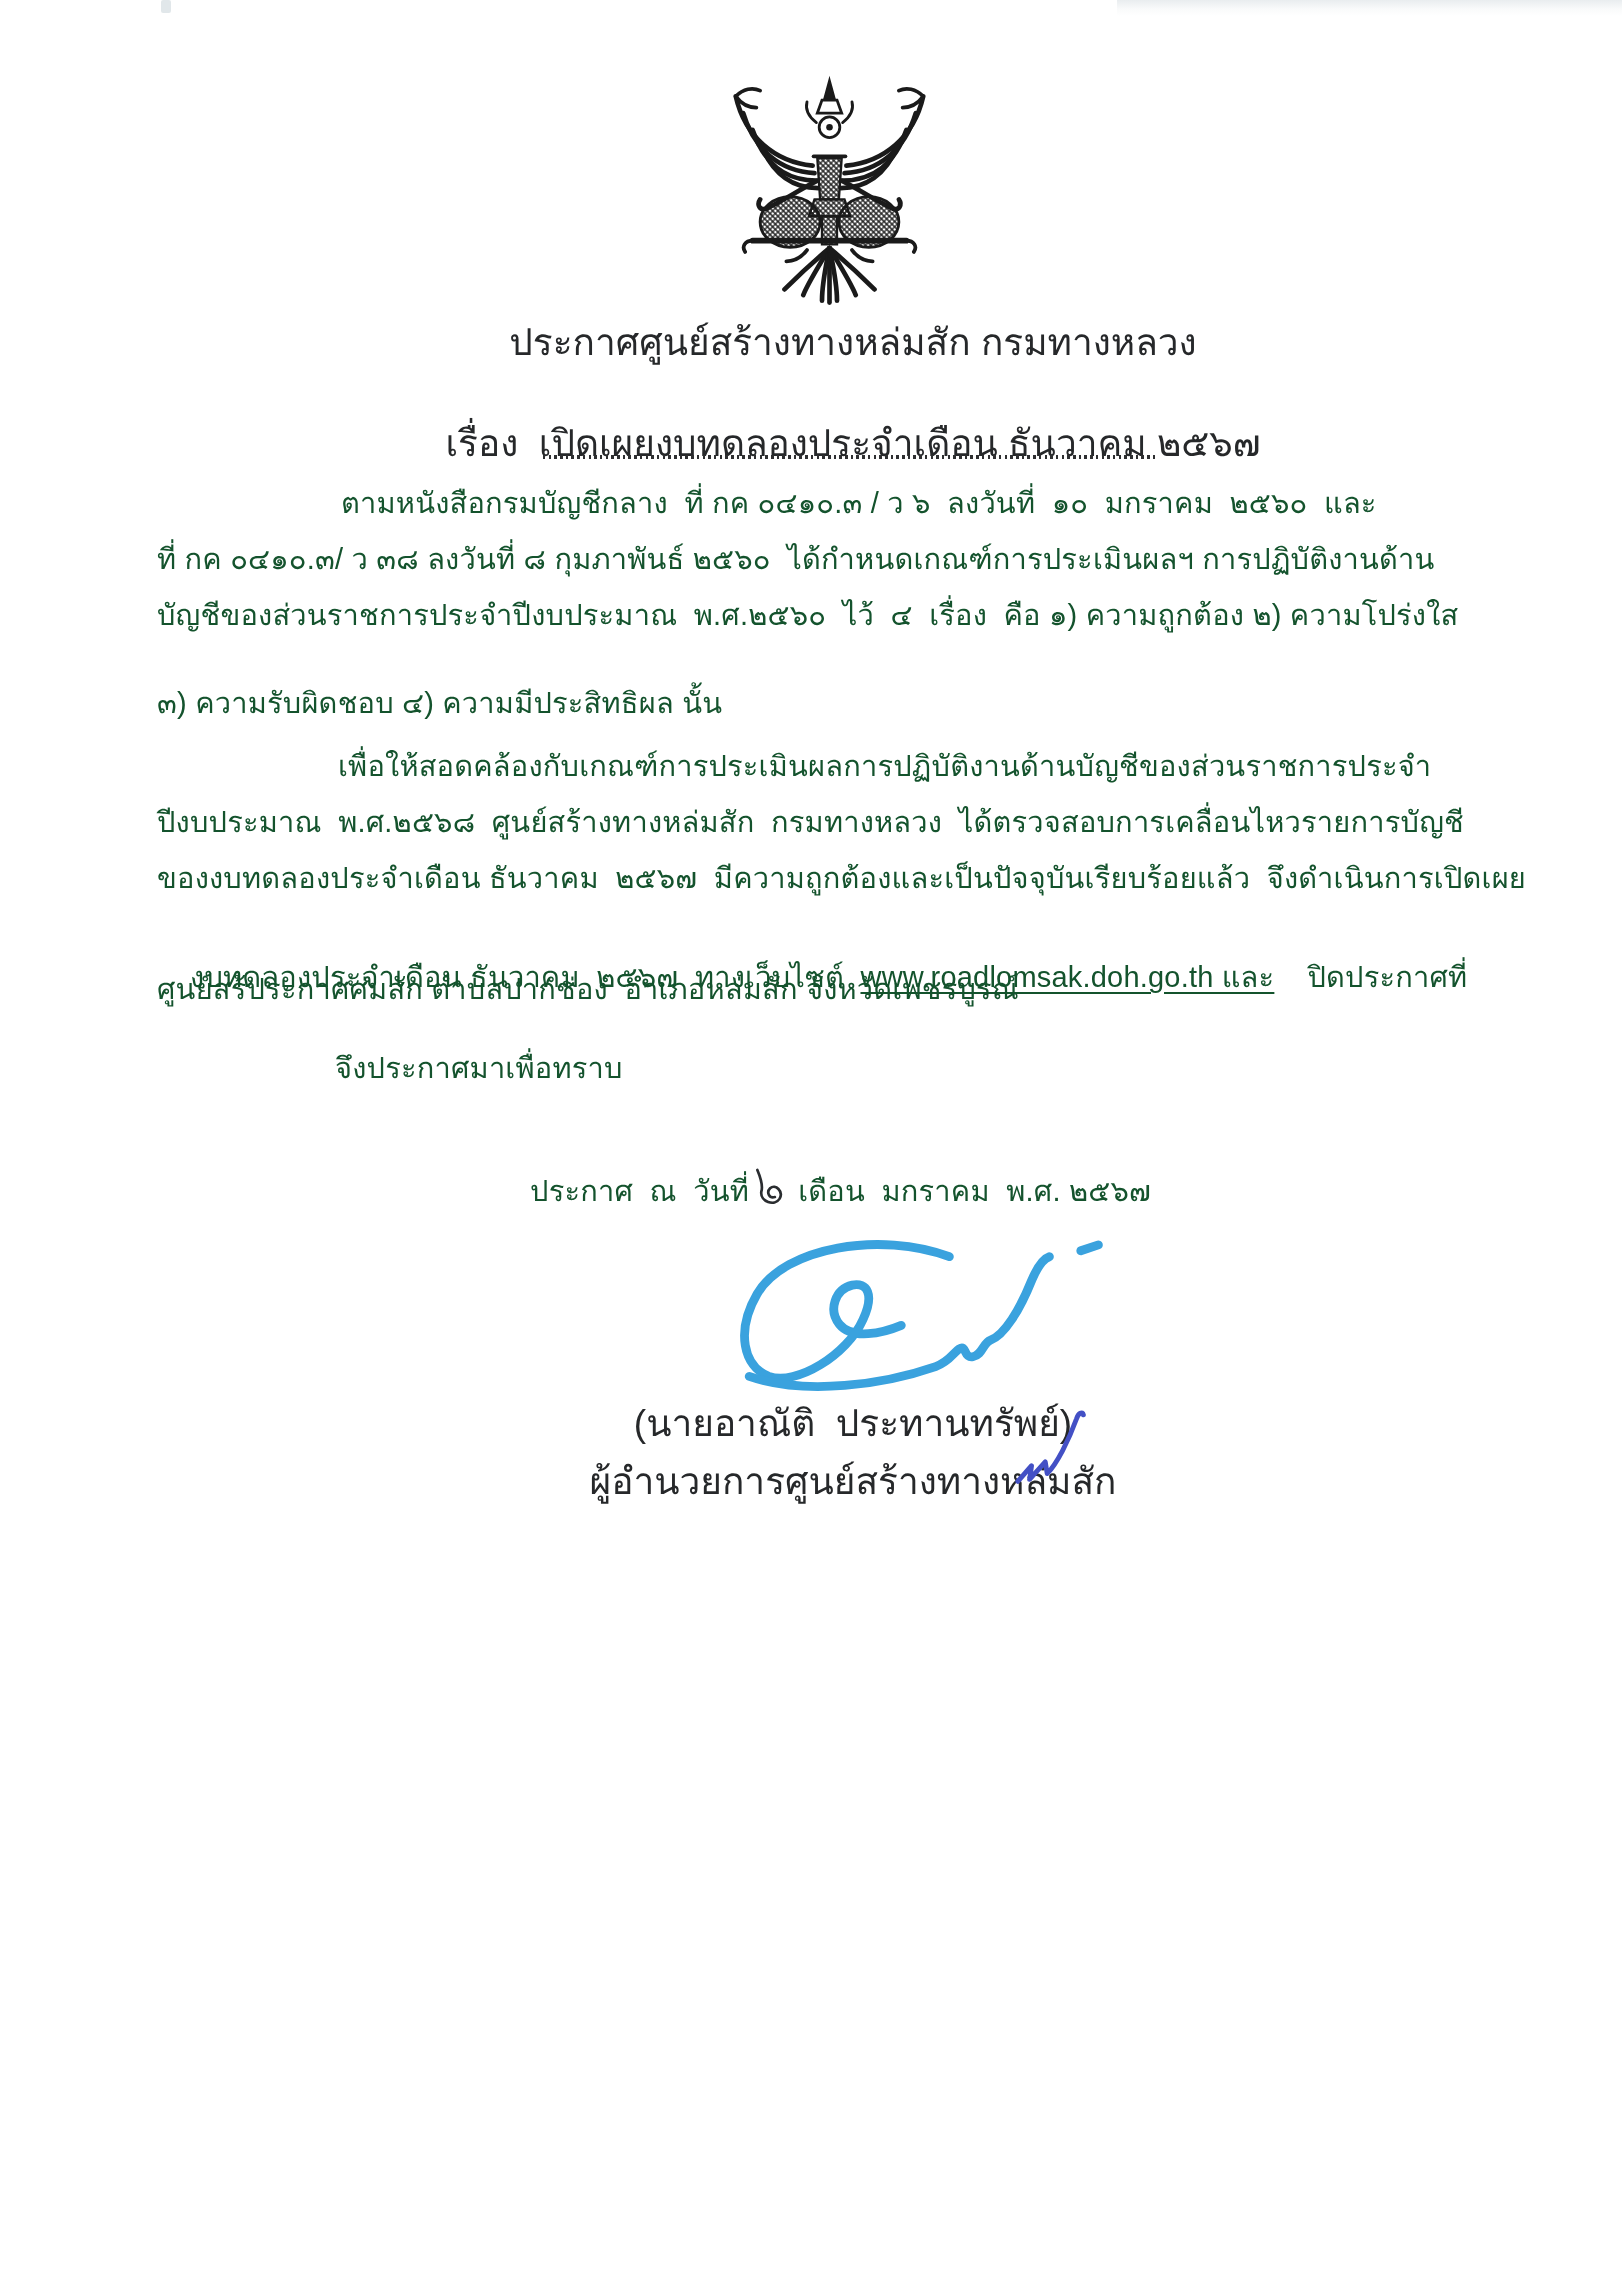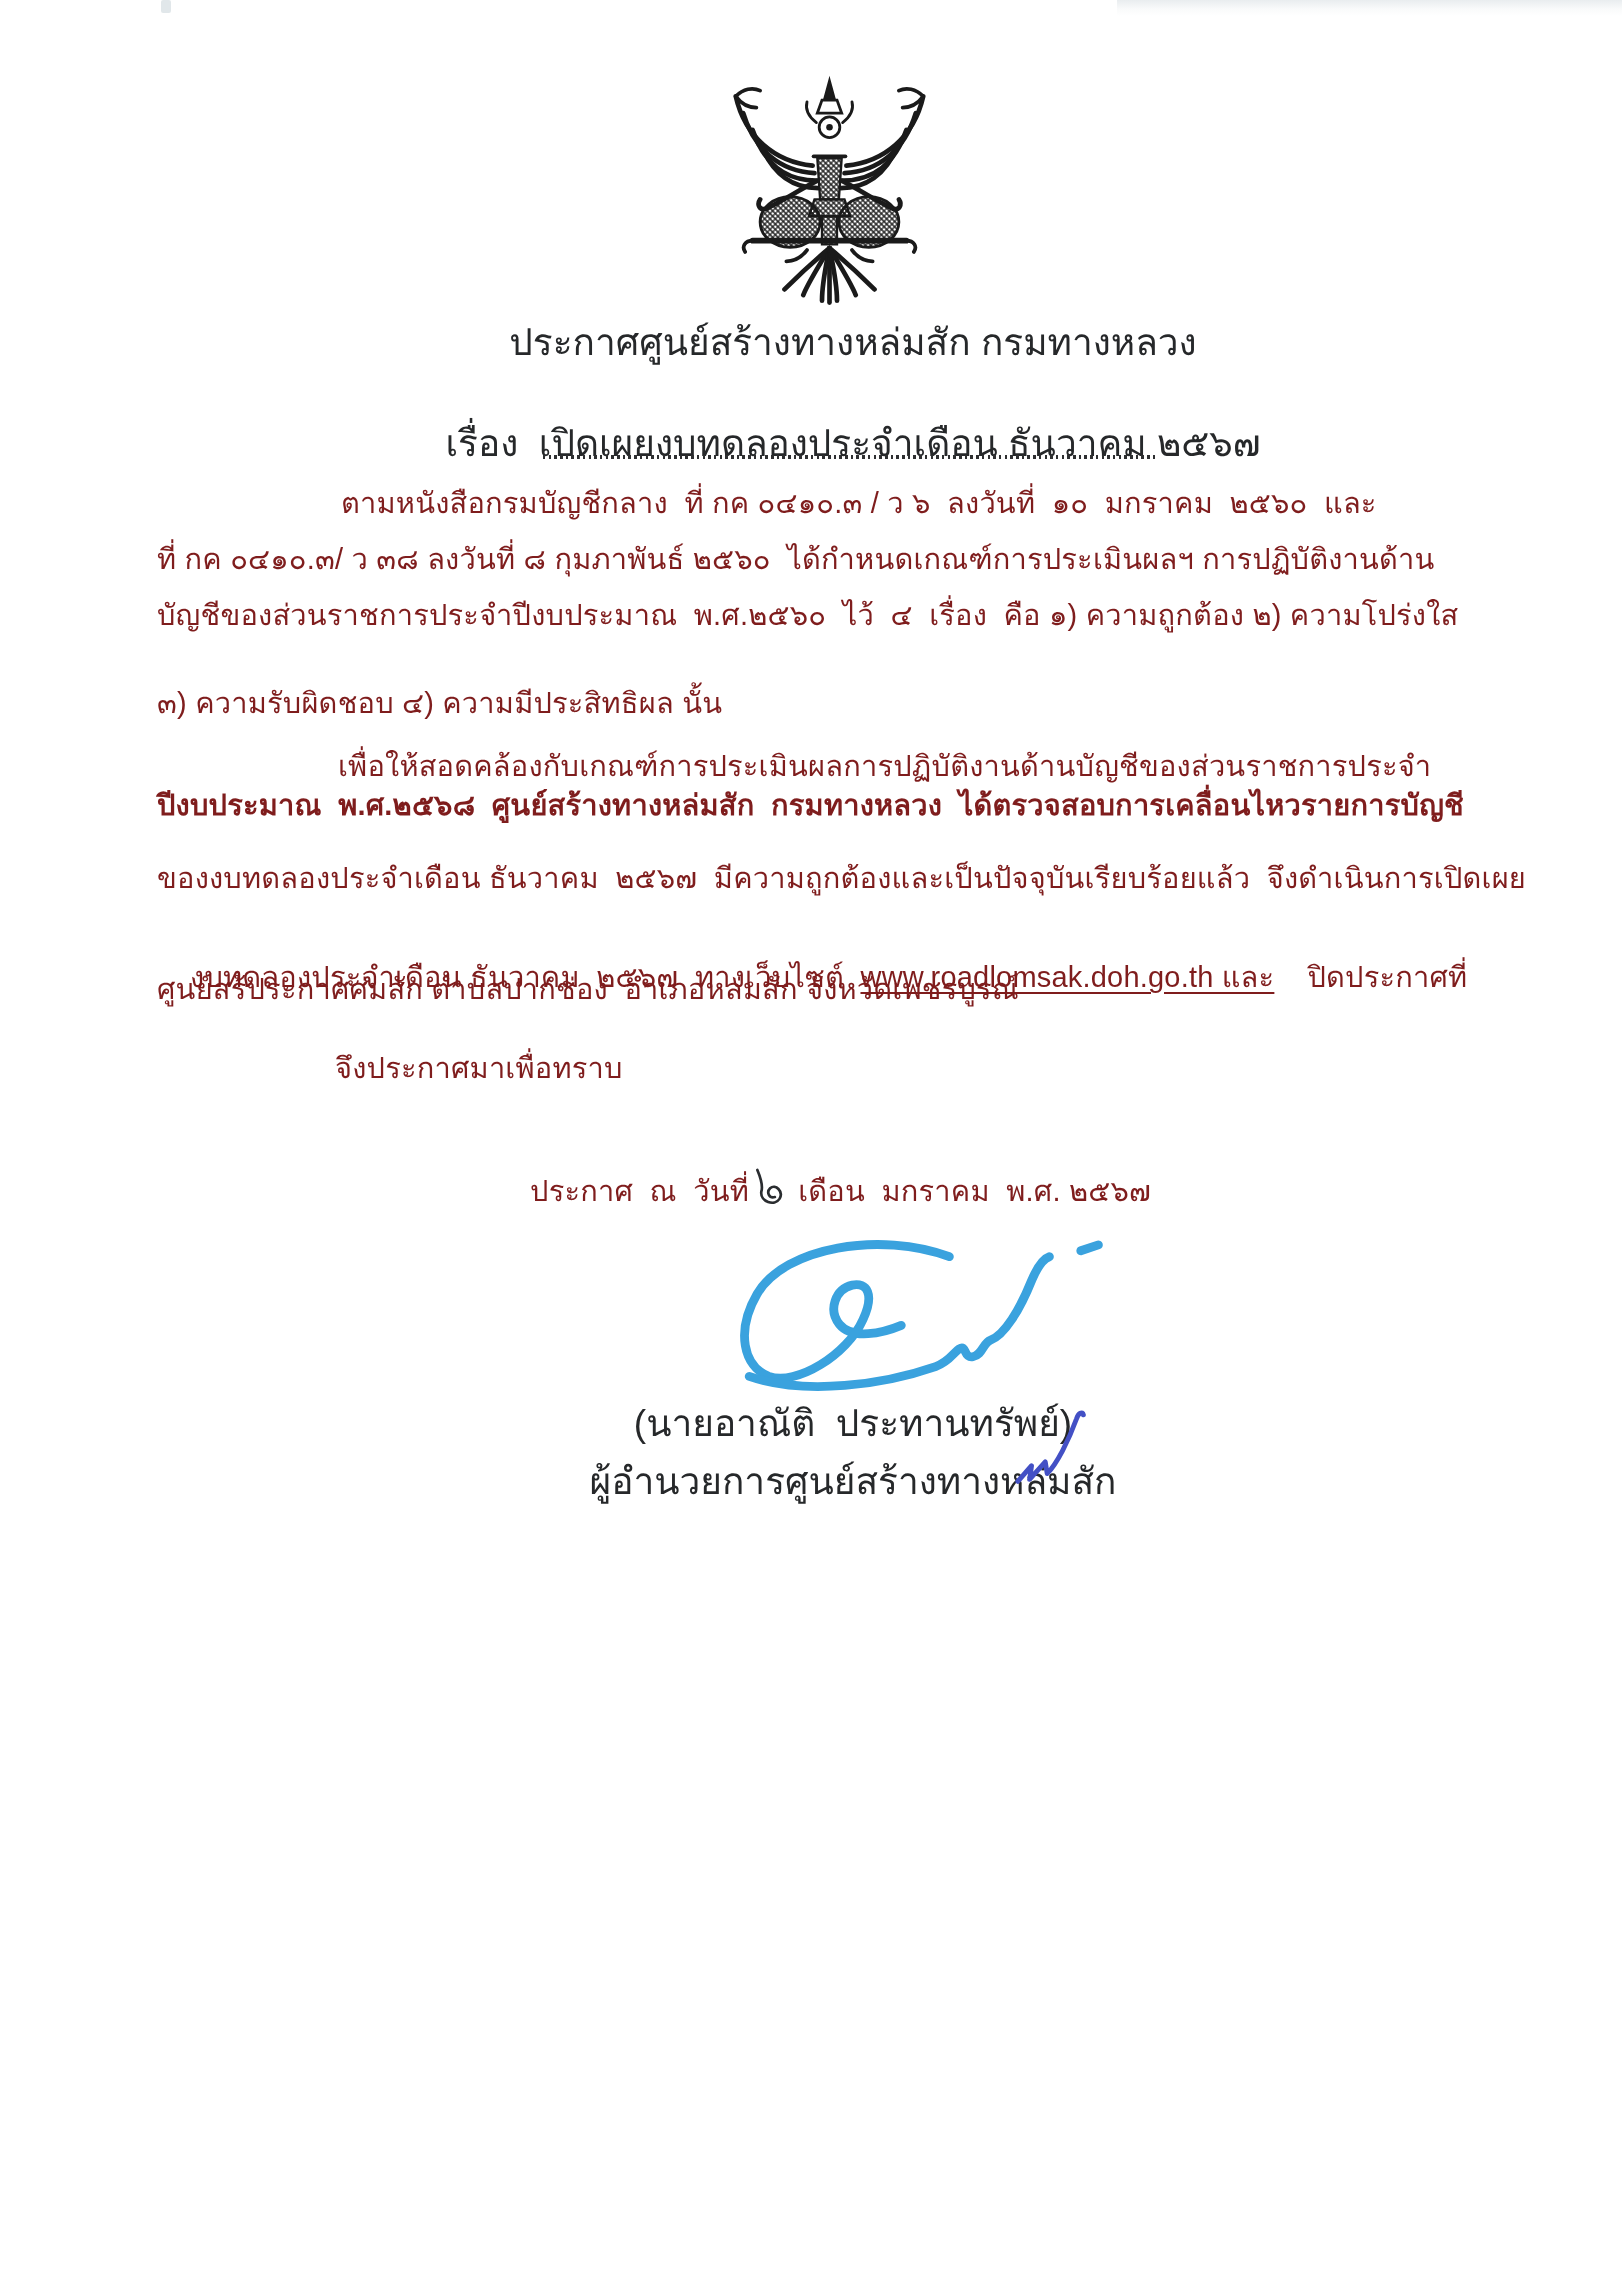--- a/index.html
+++ b/index.html
@@ -9,21 +9,21 @@
     background:#ffffff;
     overflow:hidden;
     font-family:"Liberation Sans","DejaVu Sans",sans-serif;
     color:#26282a;
   }
   .line{
     position:absolute;
     font-size:29px;
     line-height:43px;
     white-space:pre;
-    color:#7f1d1d;
+    color:#14532d;
     letter-spacing:0.2px;
   }
   .center-wrap{
     position:absolute;
     left:157px;width:1392px;
     text-align:center;
     font-size:37px;line-height:43px;white-space:pre;color:#26282a;
   }
   .dotted-rule{
     position:absolute;
@@ -115,21 +115,21 @@
   <div class="center-wrap" style="top:378px;margin-top:44px;">เรื่อง  เปิดเผยงบทดลองประจำเดือน ธันวาคม ๒๕๖๗</div>
 
   <div class="dotted-rule"></div>
 
   <div class="line" style="left:341px;top:482px;">ตามหนังสือกรมบัญชีกลาง  ที่ กค ๐๔๑๐.๓ / ว ๖  ลงวันที่  ๑๐  มกราคม  ๒๕๖๐  และ</div>
   <div class="line" style="left:157px;top:538px;">ที่ กค ๐๔๑๐.๓/ ว ๓๘ ลงวันที่ ๘ กุมภาพันธ์ ๒๕๖๐  ได้กำหนดเกณฑ์การประเมินผลฯ การปฏิบัติงานด้าน</div>
   <div class="line" style="left:157px;top:594px;">บัญชีของส่วนราชการประจำปีงบประมาณ  พ.ศ.๒๕๖๐  ไว้  ๔  เรื่อง  คือ ๑) ความถูกต้อง ๒) ความโปร่งใส</div>
   <div class="line" style="left:157px;top:682px;">๓) ความรับผิดชอบ ๔) ความมีประสิทธิผล นั้น</div>
 
   <div class="line" style="left:338px;top:745px;">เพื่อให้สอดคล้องกับเกณฑ์การประเมินผลการปฏิบัติงานด้านบัญชีของส่วนราชการประจำ</div>
-  <div class="line" style="left:157px;top:784px;font-weight:bold;">ปีงบประมาณ  พ.ศ.๒๕๖๘  ศูนย์สร้างทางหล่มสัก  กรมทางหลวง  ได้ตรวจสอบการเคลื่อนไหวรายการบัญชี</div>
+  <div class="line" style="left:157px;top:801px;">ปีงบประมาณ  พ.ศ.๒๕๖๘  ศูนย์สร้างทางหล่มสัก  กรมทางหลวง  ได้ตรวจสอบการเคลื่อนไหวรายการบัญชี</div>
   <div class="line" style="left:157px;top:857px;">ของงบทดลองประจำเดือน ธันวาคม  ๒๕๖๗  มีความถูกต้องและเป็นปัจจุบันเรียบร้อยแล้ว  จึงดำเนินการเปิดเผย</div>
   <div class="line" style="left:157px;top:913px;">
     <span>งบทดลองประจำเดือน ธันวาคม  ๒๕๖๗  ทางเว็บไซต์  </span><span class="url">www.roadlomsak.doh.go.th และ</span><span>    ปิดประกาศที่</span>
   </div>
   <div class="line" style="left:157px;top:968px;">ศูนย์สร้ประกาศศ่มสัก ตำบลปากช่อง  อำเภอหล่มสัก จังหวัดเพชรบูรณ์</div>
 
   <div class="line" style="left:335px;top:1047px;">จึงประกาศมาเพื่อทราบ</div>
 
   <div class="line" style="left:497px;top:1123px;">
     <span>ประกาศ  ณ  วันที่</span><span class="day-digit-svg" aria-label="๖"><svg viewBox="0 0 44 52" width="35" height="43">

